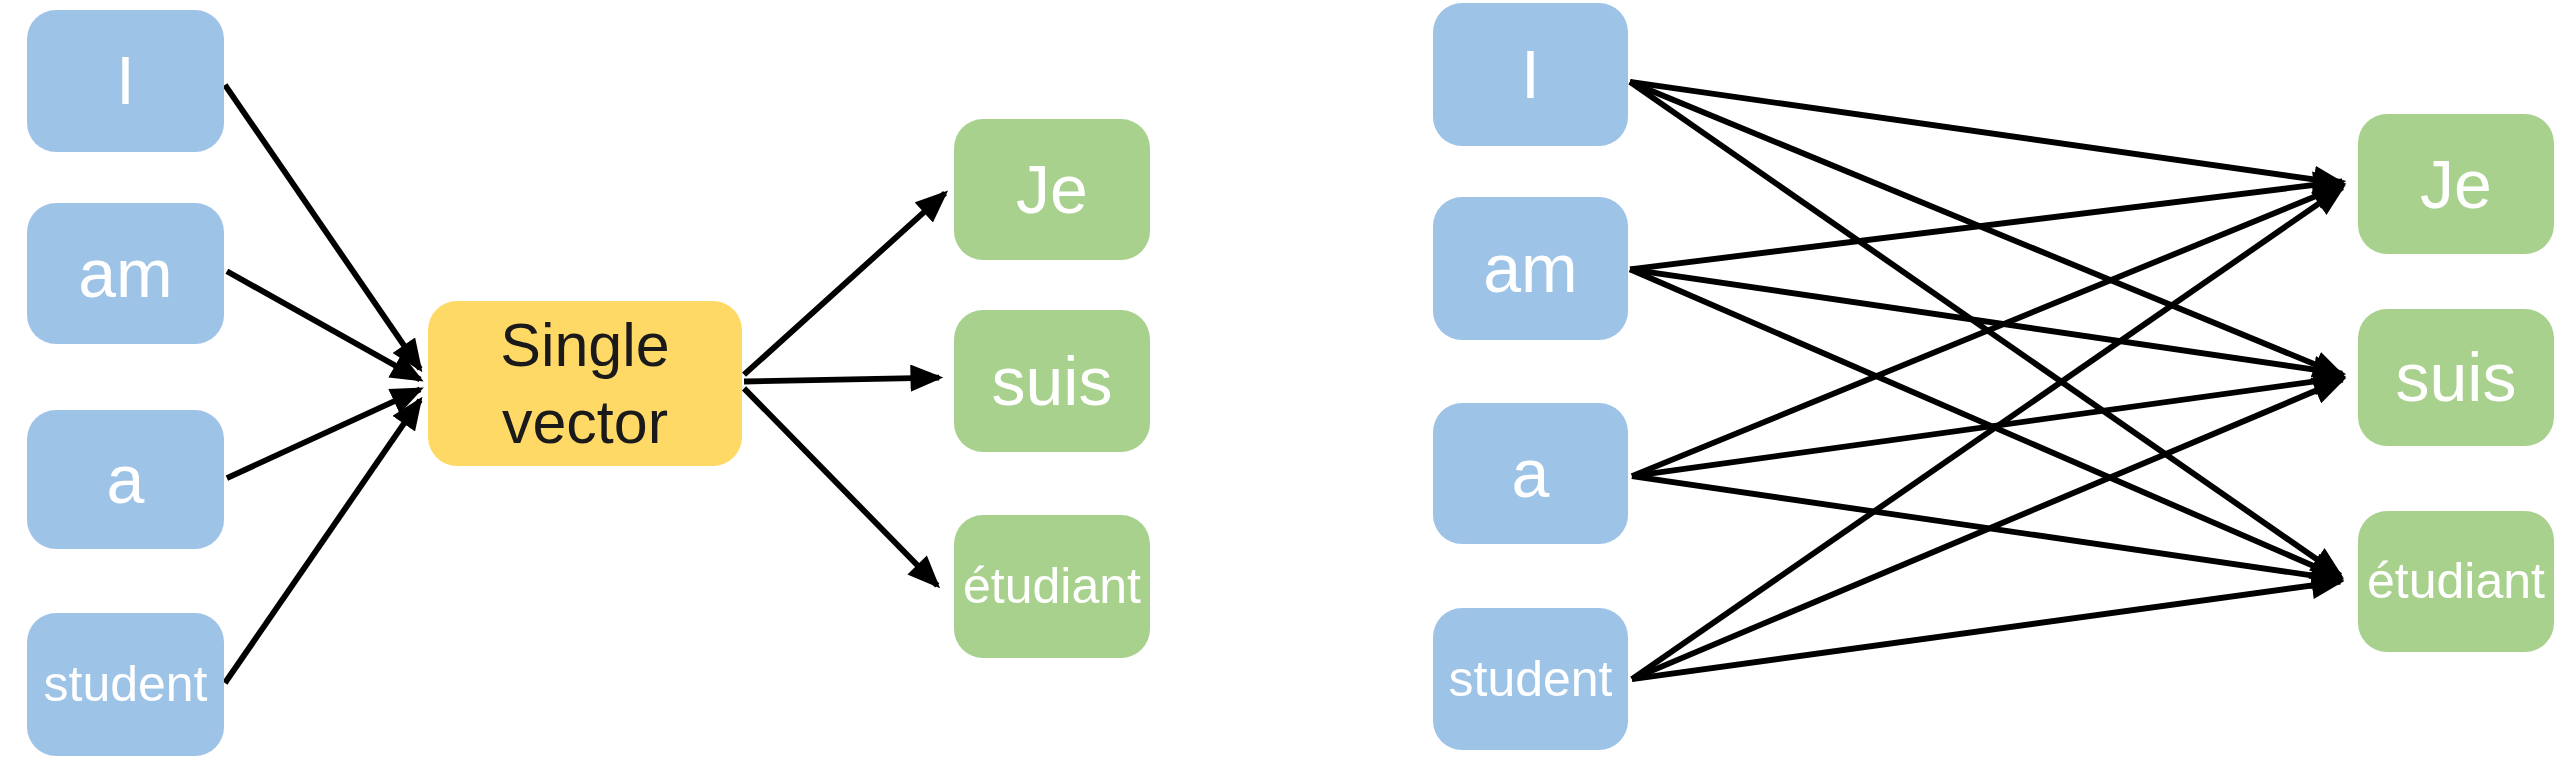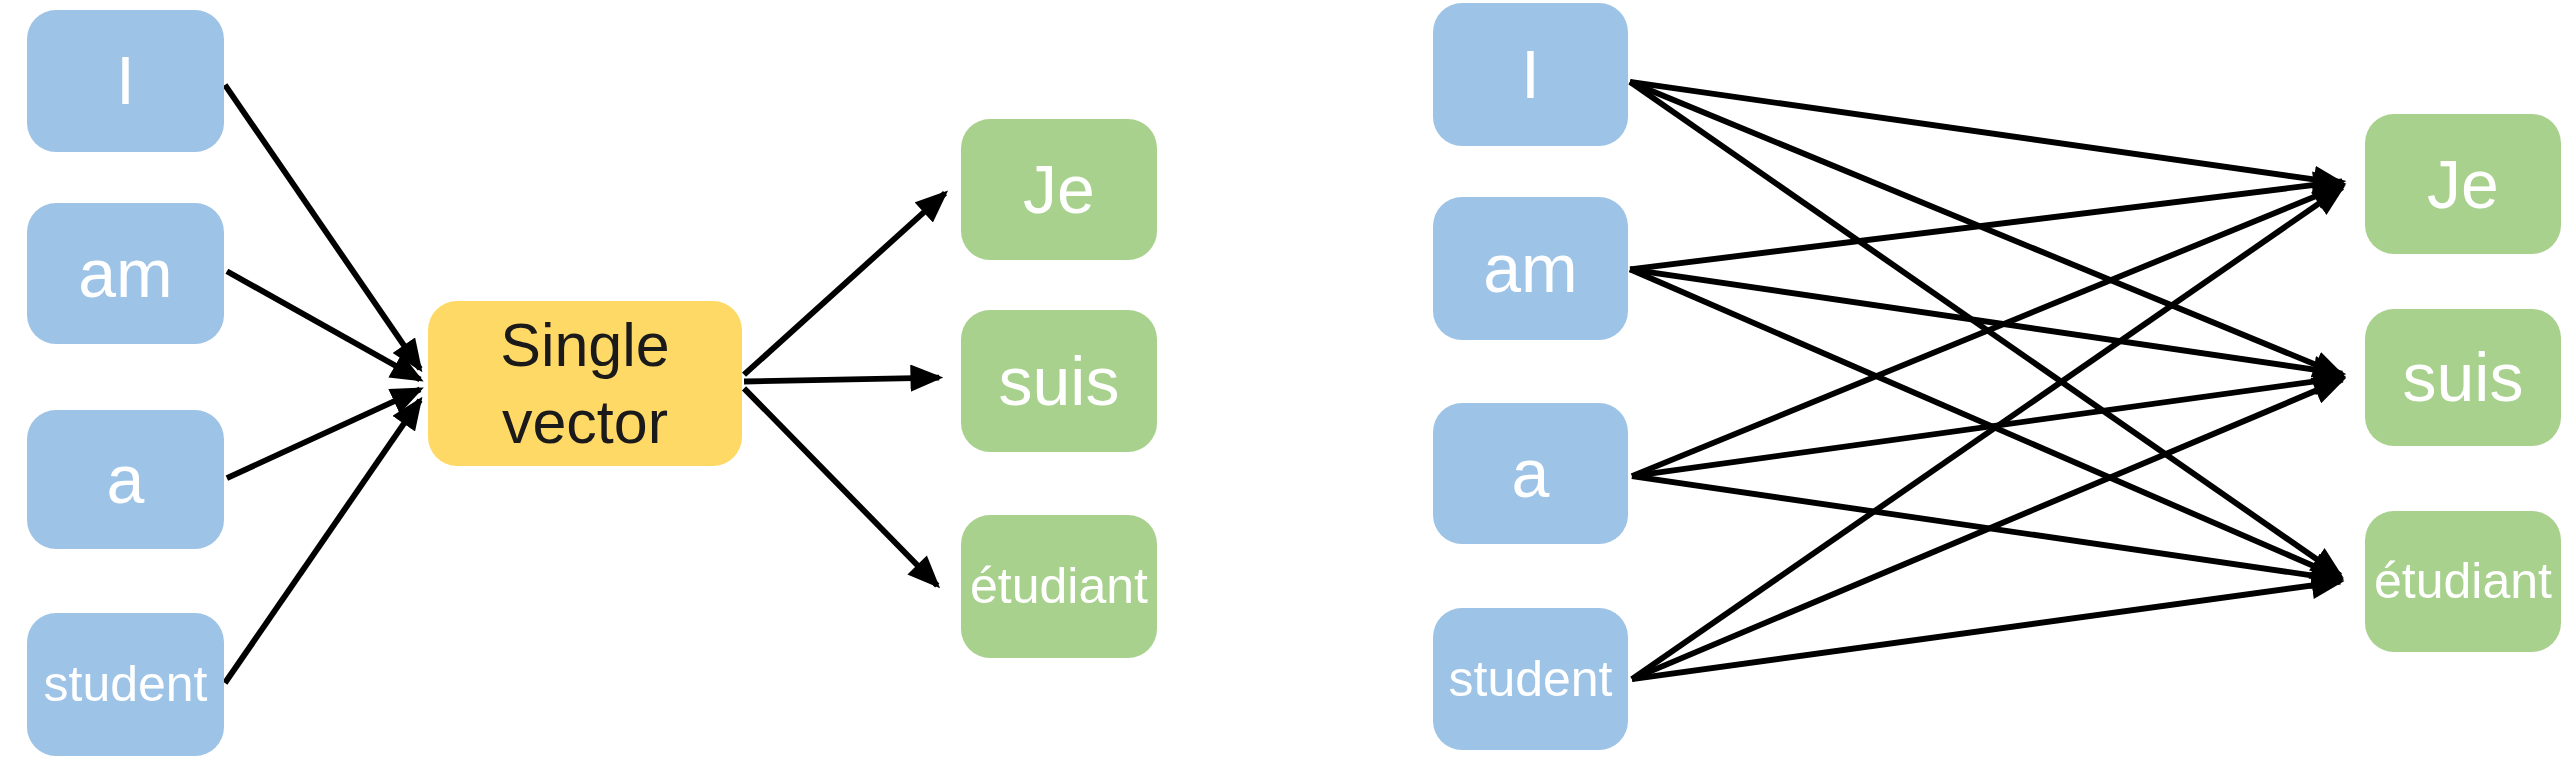--- a/index.html
+++ b/index.html
@@ -27,21 +27,21 @@
     align-items: center;
     justify-content: center;
     border-radius: 29px;
     color: var(--node-text);
     font-size: 68px;
     line-height: 1.1;
     user-select: none;
     white-space: pre-line;
   }
   .input-node  { background: var(--input-box); }
-  .output-node { background: var(--output-box); margin-left: 7px; }
+  .output-node { background: var(--output-box); }
   .vector-node {
     background: var(--vector-box);
     color: var(--vector-text);
     font-size: 61px;
     line-height: 1.25;
     text-align: center;
     padding: 0 2px;
     box-sizing: border-box;
   }
   .small-text { font-size: 50px; }

